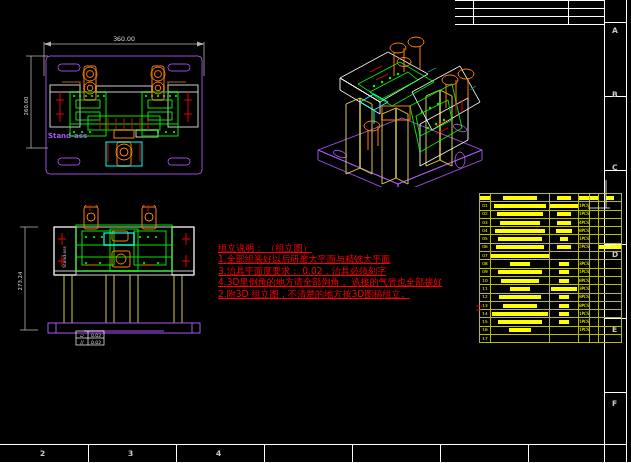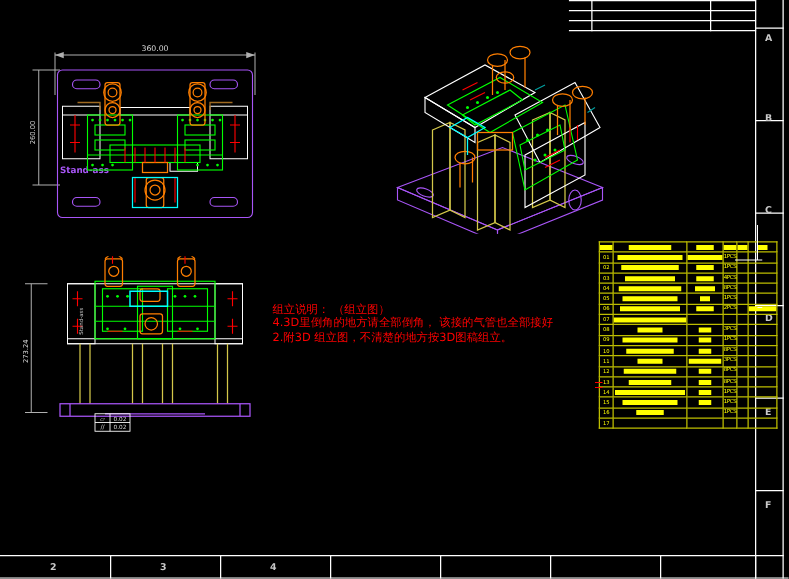--- a/index.html
+++ b/index.html
@@ -4,21 +4,21 @@
 <style>
   html,body{margin:0;padding:0;background:#000;}
   body{width:631px;height:463px;overflow:hidden;
        font-family:"DejaVu Sans","Liberation Sans",sans-serif;}
   #stage{position:relative;width:631px;height:463px;background:#000;}
   .abs{position:absolute;}
   svg{display:block;}
   .wht{fill:#ffffff;}
   .txt-wht{fill:#d8d8d8;font-family:"DejaVu Sans",sans-serif;}
   .txt-red{color:#ff0000;font-family:"DejaVu Sans","Liberation Sans",sans-serif;
-           font-size:9.1px;line-height:11.4px;white-space:nowrap;letter-spacing:0px;}
+           font-size:9.1px;line-height:11.4px;white-space:nowrap;letter-spacing:0px;text-decoration:underline;}
   .notes{position:absolute;left:218px;top:243px;}
   .notes div{height:11.4px;}
   
   #bom{position:absolute;left:479px;top:193px;width:124px;border-collapse:collapse;}
   #bom td{border:1px solid #bdbd00;height:7.3px;padding:0;vertical-align:middle;}
   .cellbar{background:#ffff00;height:4px;display:block;}
   .qty{color:#ffff00;font-size:4.4px;font-family:"DejaVu Sans",sans-serif;
        text-align:center;line-height:6px;letter-spacing:-0.3px;}
   .idx{color:#ffff00;font-size:4.2px;text-align:center;line-height:6px;}
   .zone{position:absolute;color:#c9c9c9;font-size:7.5px;font-weight:bold;
@@ -359,20 +359,22 @@
     <text x="68" y="131.6" class="txt-wht" font-size="5" text-anchor="middle">▱</text>
     <text x="82" y="131.6" class="txt-wht" font-size="4.6" text-anchor="middle">0.02</text>
     <text x="68" y="138.6" class="txt-wht" font-size="5" text-anchor="middle">∕∕</text>
     <text x="82" y="138.6" class="txt-wht" font-size="4.6" text-anchor="middle">0.02</text>
 
     <text x="52" y="52" fill="#c0c0c0" font-size="4.4" text-anchor="middle" transform="rotate(-90 52 52)">Stand-ass</text>
   </svg>
 
   <div class="notes txt-red">
     <div>组立说明： （组立图）</div>
+    <div>1.全部组装好以后研磨大平面与精铣大平面</div>
+    <div>3.治具平面度要求： 0.02，治具必须刻字</div>
     <div>4.3D里倒角的地方请全部倒角， 该接的气管也全部接好</div>
     <div>2.附3D 组立图，不清楚的地方按3D图稿组立。</div>
   </div>
 
   <table id="bom">
     <tbody id="bom-body">
         <tr>
           <td style="width: 12px;">
             <span class="cellbar" style="width: 10px; margin: 0px auto;"></span>
           </td>

